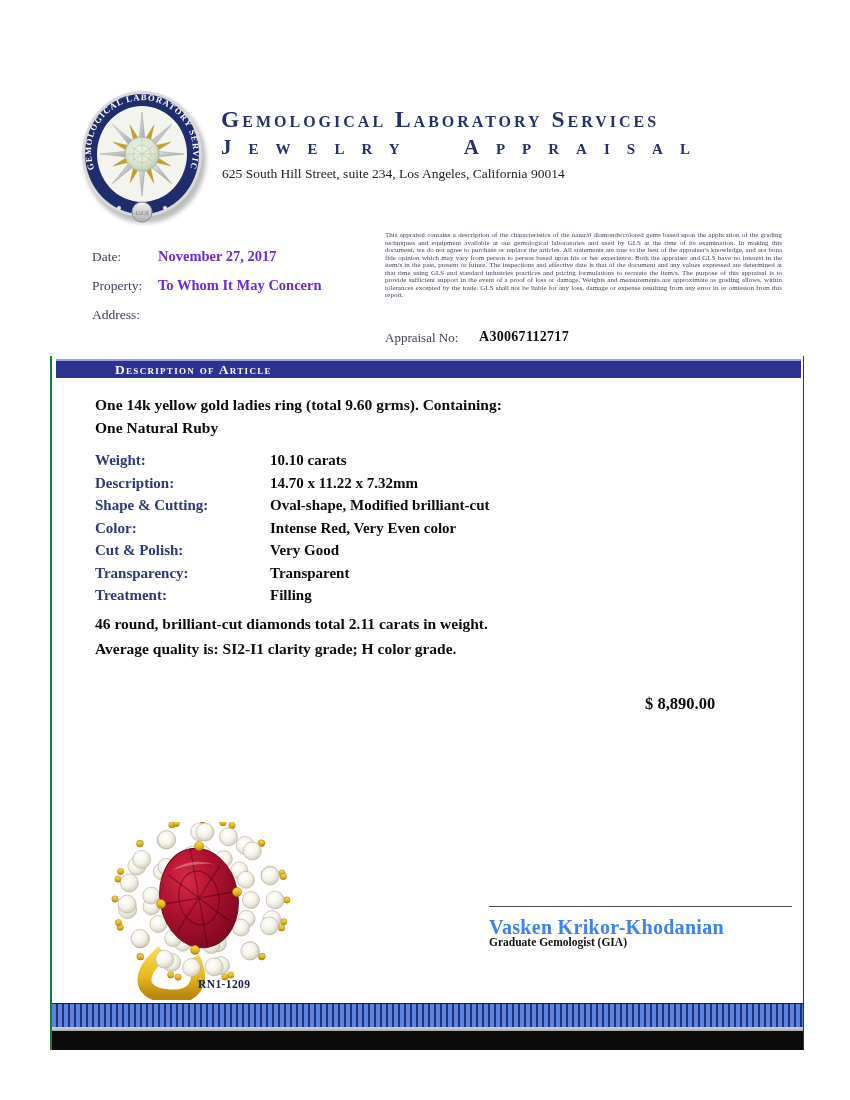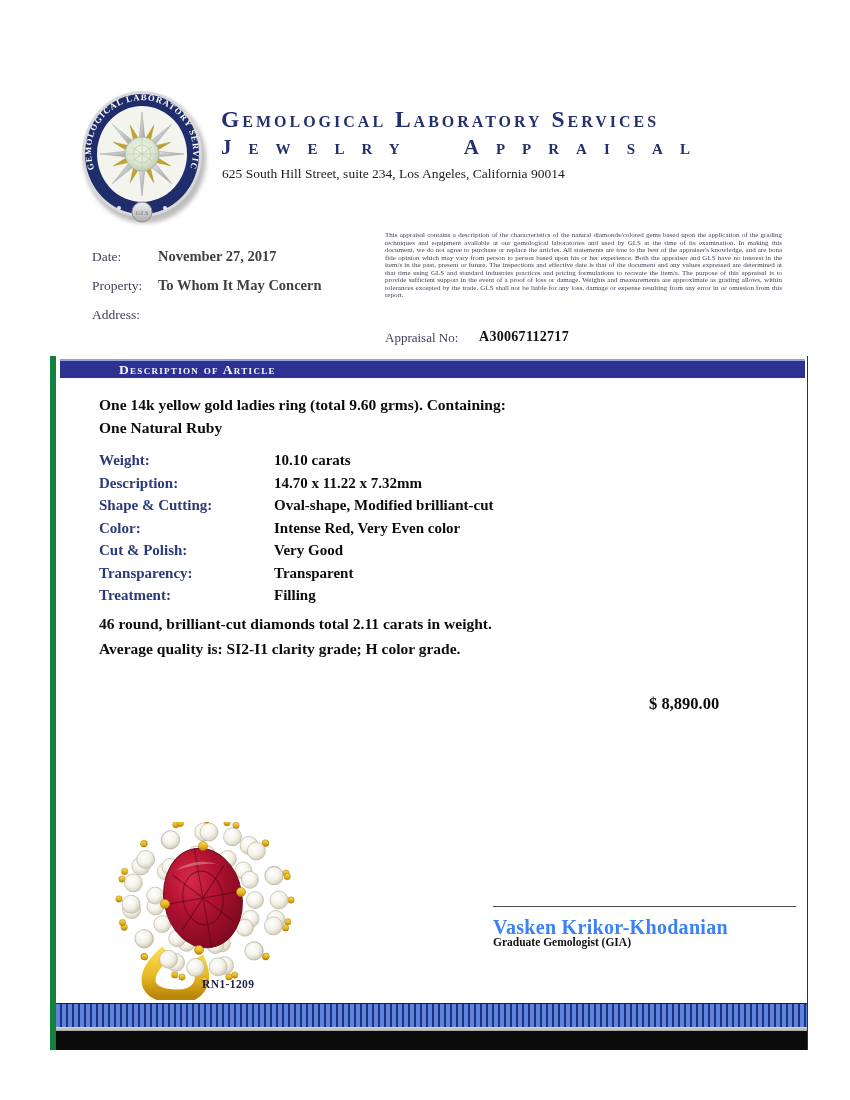--- a/index.html
+++ b/index.html
@@ -10,30 +10,30 @@
   
   .org-title{left:221px;top:106px;font-size:23.5px;font-weight:bold;color:#24306e;
              font-variant:small-caps;letter-spacing:3px;white-space:nowrap;}
   .doc-type{left:221px;top:135px;font-size:21px;font-weight:bold;color:#24306e;
             font-variant:small-caps;letter-spacing:17px;word-spacing:26px;white-space:nowrap;}
   .addr-line{left:222px;top:166px;font-size:13.5px;color:#1c1c1c;white-space:nowrap;}
   .contact-line{left:222px;top:184px;font-size:13.5px;color:#1c1c1c;white-space:nowrap;}
 
   
   .meta-label{font-size:13.5px;color:#41415c;}
-  .meta-value{font-size:14.5px;font-weight:bold;color:#404040;white-space:nowrap;}
+  .meta-value{font-size:14.5px;font-weight:bold;color:#6d28d9;white-space:nowrap;}
 
   
   .legal{left:385px;top:232px;width:397px;font-size:7px;line-height:7.5px;color:#3f3f5a;
          text-align:justify;}
   .appr-label{left:385px;top:330px;font-size:13px;color:#41415c;}
   .appr-no{left:479px;top:329px;font-size:14px;font-weight:bold;color:#0d0d0d;letter-spacing:.3px;}
 
   
-  .frame{left:50px;top:356px;width:751px;height:694px;border-left:6px solid #15803d;
+  .frame{left:50px;top:356px;width:751px;height:694px;border-left:2px solid #15803d;
          border-right:1px solid #30304d;background:#fff;}
   .desc-bar{position:absolute;left:4px;top:3px;width:745px;height:19px;background:#2d3192;
             border-top:2px solid #96a3d9;box-sizing:border-box;}
   .desc-bar span{position:absolute;left:59px;top:0px;font-size:13.5px;font-weight:bold;
             color:#f8f8fc;font-variant:small-caps;letter-spacing:1.3px;line-height:17px;white-space:nowrap;}
   .intro{left:43px;font-size:15.5px;font-weight:bold;color:#0c0c0c;white-space:nowrap;}
   .attr-label{left:43px;font-size:15px;font-weight:bold;color:#2b3a78;white-space:nowrap;}
   .attr-value{left:218px;font-size:15px;font-weight:bold;color:#0c0c0c;white-space:nowrap;}
   .dline{left:43px;font-size:15.5px;font-weight:bold;color:#0c0c0c;white-space:nowrap;}
   .est-label{left:43px;top:340px;font-size:15.5px;font-weight:bold;color:#0c0c0c;

